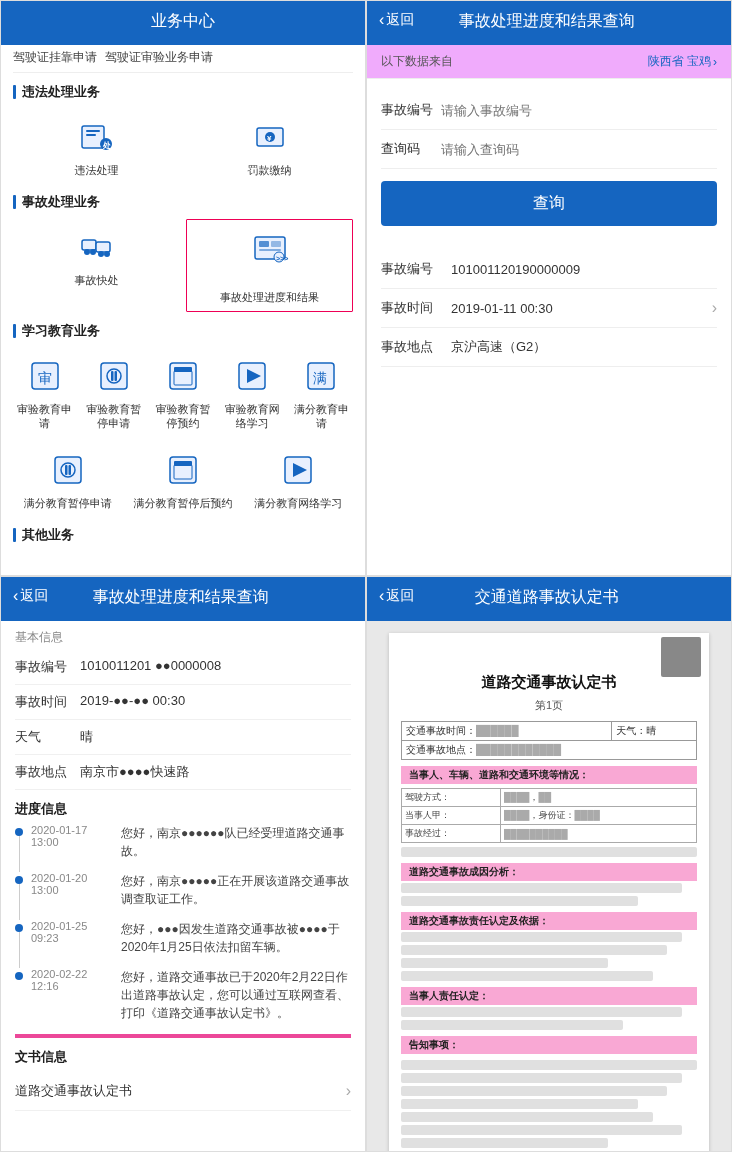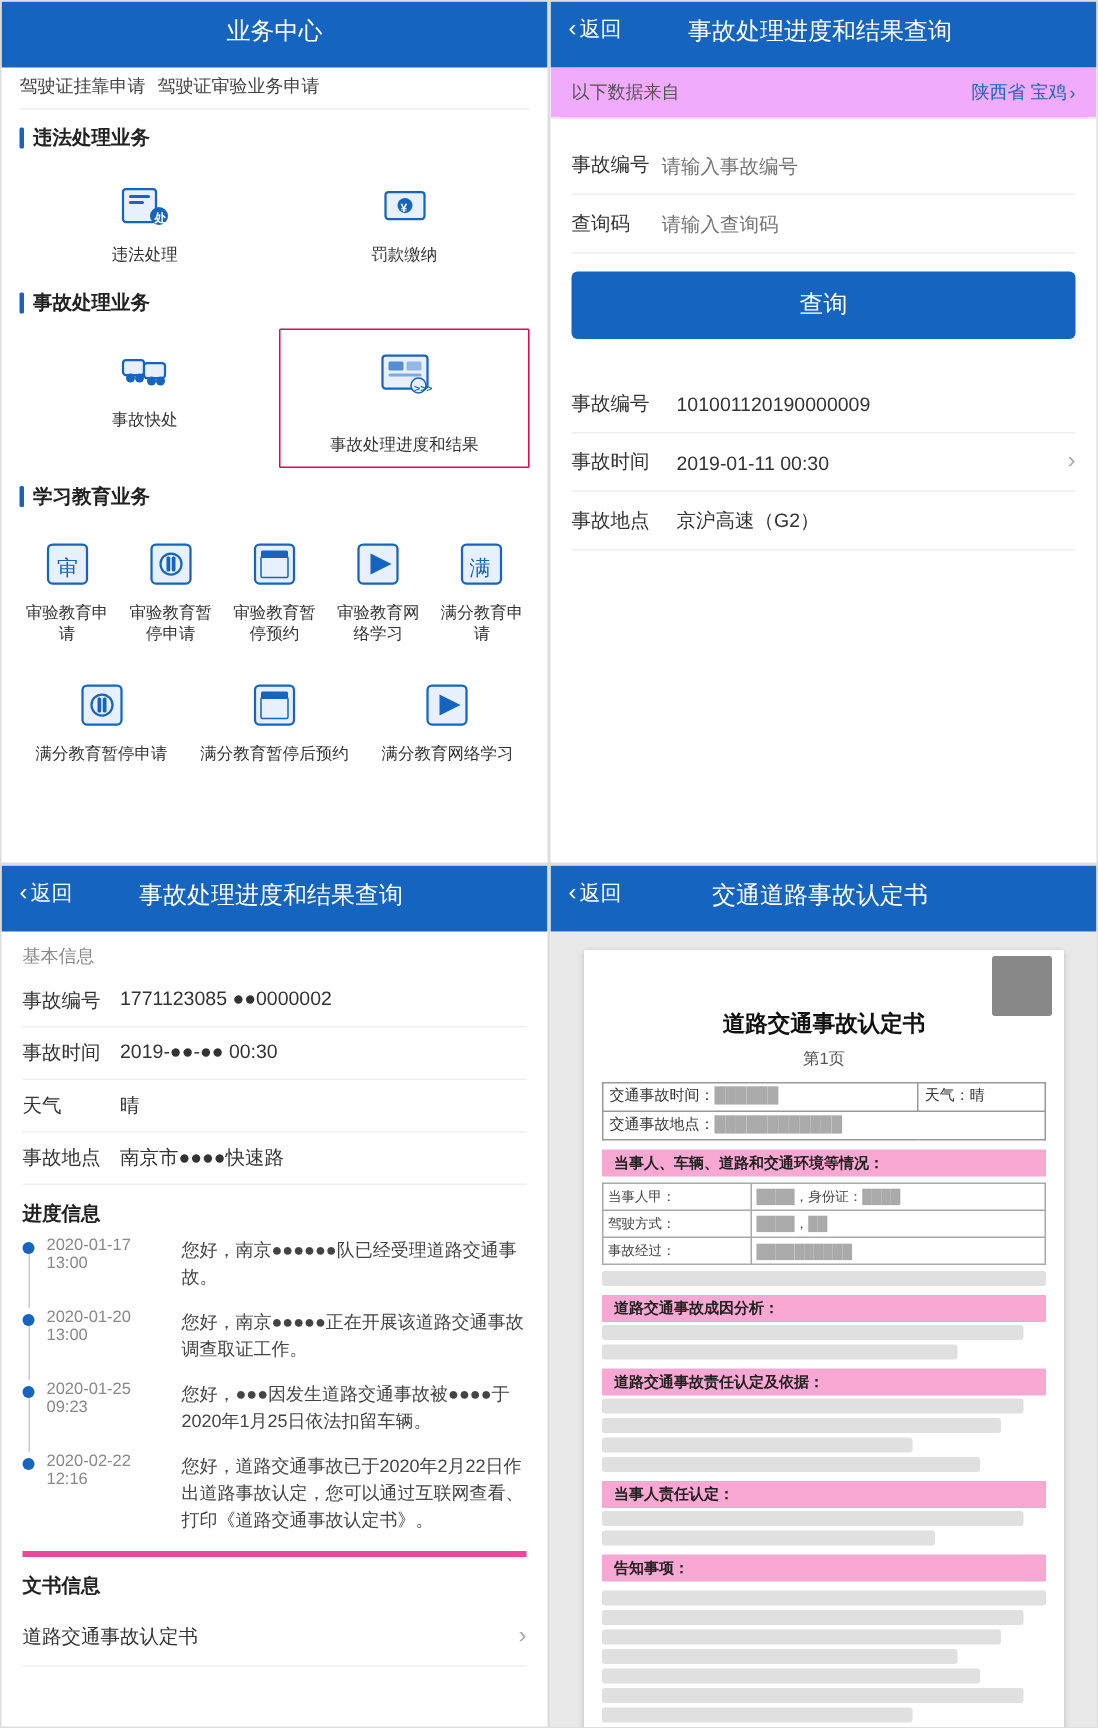--- a/index.html
+++ b/index.html
@@ -558,20 +558,21 @@
         <div class="icon-item">
           <div class="icon-box">
             <svg viewBox="0 0 38 38" fill="none">
               <rect x="6" y="6" width="26" height="26" rx="3" fill="#e8f0fe" stroke="#1565c0" stroke-width="1.5"></rect>
               <polygon points="14,12 28,19 14,26" fill="#1565c0"></polygon>
             </svg>
           </div>
           <span class="icon-label">满分教育网络学习</span>
         </div>
       </div>
+      <div class="section-label" style="margin-top:10px">其他业务</div>
     </div>
   </div>
 
   <div class="panel">
     <div class="panel-header">
       <span class="back-btn">
         <span class="chevron">‹</span>
         <span>返回</span>
       </span>
       <span class="title">事故处理进度和结果查询</span>
@@ -620,21 +621,21 @@
         <span class="chevron">‹</span>
         <span>返回</span>
       </span>
       <span class="title">事故处理进度和结果查询</span>
       <span class="right-placeholder"></span>
     </div>
     <div class="progress-body">
       <div class="info-section-title">基本信息</div>
       <div class="info-row">
         <span class="info-row-label">事故编号</span>
-        <span class="info-row-value">1771123085 ●●0000002</span>
+        <span class="info-row-value">1010011201 ●●0000008</span>
       </div>
       <div class="info-row">
         <span class="info-row-label">事故时间</span>
         <span class="info-row-value">2019-●●-●● 00:30</span>
       </div>
       <div class="info-row">
         <span class="info-row-label">天气</span>
         <span class="info-row-value">晴</span>
       </div>
       <div class="info-row">
@@ -703,26 +704,26 @@
           </tr>
           <tr>
             <td colspan="2">交通事故地点：<span style="color:#aaa">████████████</span></td>
           </tr>
         </tbody>
           </table>
         <div class="cert-section-title">当事人、车辆、道路和交通环境等情况：</div>
         <table class="cert-small-table">
           <tbody>
               <tr>
+            <td>驾驶方式：</td>
+            <td><span style="color:#aaa">████</span>，<span style="color:#aaa">██</span></td>
+          </tr>
+          <tr>
             <td>当事人甲：</td>
             <td><span style="color:#aaa">████</span>，身份证：<span style="color:#aaa">████</span></td>
-          </tr>
-          <tr>
-            <td>驾驶方式：</td>
-            <td><span style="color:#aaa">████</span>，<span style="color:#aaa">██</span></td>
           </tr>
           <tr>
             <td>事故经过：</td>
             <td><span style="color:#aaa">██████████</span></td>
           </tr>
         </tbody>
           </table>
         <div class="cert-blur-row"></div>
         <div class="cert-section-title">道路交通事故成因分析：</div>
         <div class="cert-text">

